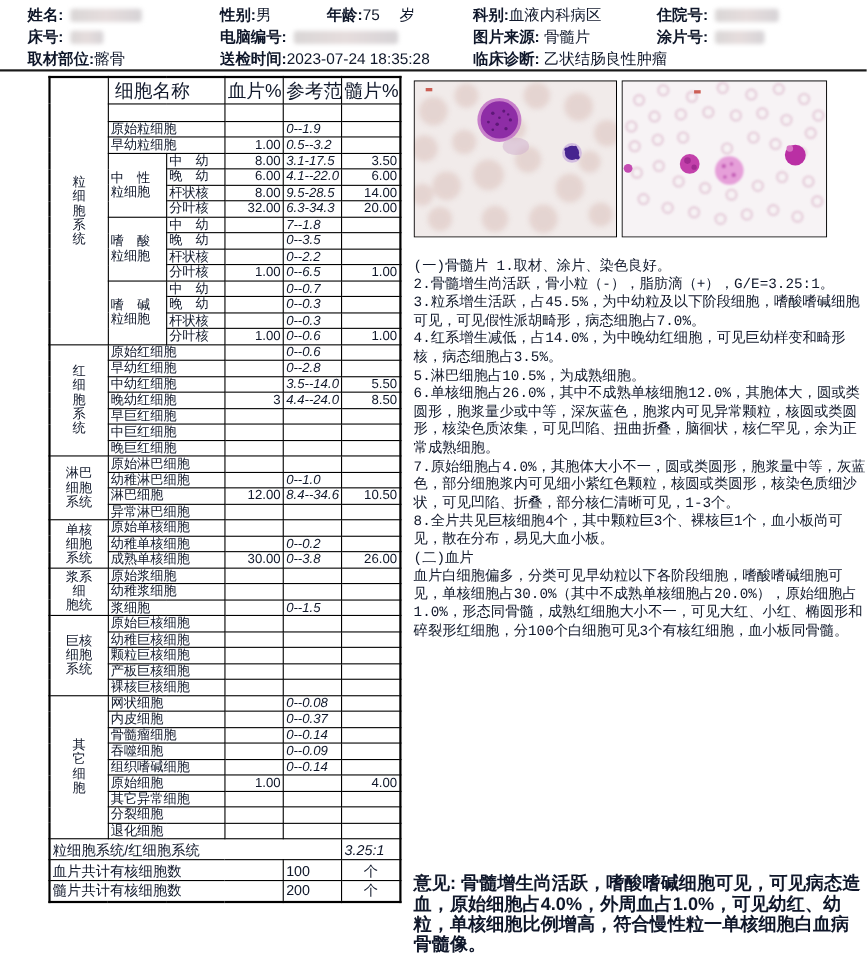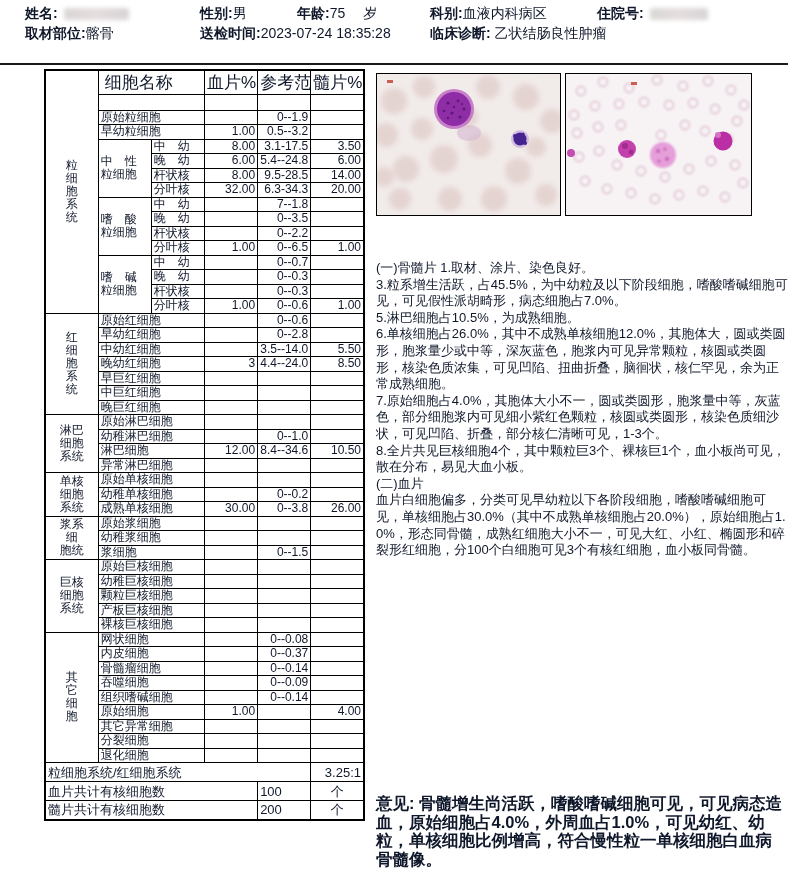--- a/index.html
+++ b/index.html
@@ -20,46 +20,49 @@
   table.diff{position:absolute;left:44px;top:69px;width:321px;border-collapse:collapse;
              table-layout:fixed;border:2px solid #000;}
   table.diff td,table.diff th{border:1px solid #000;font-size:12px;line-height:13px;
              padding:0 2px;overflow:hidden;white-space:nowrap;height:14.5px;font-weight:normal;box-sizing:border-box;}
   tr.hd th{height:24px;font-size:17px;}
   tr.hd th.name{text-align:left;padding-left:6px;}
   tr.emptyrow td{height:16px;}
   td.name{text-align:left;padding-left:6px;}
   td.subname{text-align:left;padding-left:4px;}
   td.num{text-align:right;padding-right:6px;}
-  td.ref{text-align:right;}
+  td.ref{text-align:left;font-style:italic;}
   td.grp{text-align:center;font-size:13px;padding:0;}
   td.g0{line-height:50px}.g1{line-height:21px}.g2{line-height:20px}.g3{line-height:15px}
   .g4{line-height:15px}.g5{line-height:25px}.g6{line-height:34px}
   td.subhead{text-align:left;padding-left:3px;line-height:28px;}
   tr.sum td{height:19px;font-size:13px;}
   td.sumlabel{text-align:left;padding-left:24px;}
   td.sumval{text-align:left;padding-left:10px;}
   td.sumunit{text-align:center;}
   
   .right-col{position:absolute;left:376px;top:69px;width:412px;height:800px;}
   .micrographs{display:flex;gap:4px;margin-top:4px;}
   .micrographs svg{display:block;}
-  .findings{margin-top:44px;width:412px;font-size:13px;line-height:16.6px;word-break:break-all;}
+  .findings{margin-top:18px;width:412px;font-size:13px;line-height:16.6px;word-break:break-all;font-family:Liberation Mono, monospace;}
   .fpara{margin:0;}
   .opinion{position:absolute;left:0;bottom:1px;width:412px;font-weight:bold;font-size:16.5px;
            line-height:18.5px;word-break:break-all;}
 </style>
 </head>
 <body>
 
 <div class="page">
 
   <div class="pat-header">
     <div class="ph-row">
       <span class="ph-field fw175"><b>姓名:</b><span class="redact rw65"></span></span><span class="ph-field fw97"><b>性别:</b><span>男</span></span><span class="ph-field fw133"><b>年龄:</b><span>75</span><span class="unit">岁</span></span><span class="ph-field fw167"><b>科别:</b><span>血液内科病区</span></span><span class="ph-field"><b>住院号:</b><span class="redact rw55"></span></span>
+    </div>
+    <div class="ph-row">
+      <span class="ph-field fw175"><b>床号:</b><span class="redact rw28"></span></span><span class="ph-field fw230"><b>电脑编号:</b><span class="redact rw95"></span></span><span class="ph-field fw167"><b>图片来源:</b> <span>骨髓片</span></span><span class="ph-field"><b>涂片号:</b><span class="redact rw45"></span></span>
     </div>
     <div class="ph-row">
       <span class="ph-field fw175"><b>取材部位:</b><span>髂骨</span></span><span class="ph-field fw230"><b>送检时间:</b><span>2023-07-24 18:35:28</span></span><span class="ph-field"><b>临床诊断:</b> <span>乙状结肠良性肿瘤</span></span>
     </div>
   </div>
   <div class="sep"></div>
 
   <table class="diff" id="difftable">
       <tbody>
         <tr class="hd">
@@ -90,21 +93,21 @@
         <tr>
           <td class="subhead" rowspan="4">中　性<br>粒细胞</td>
           <td class="subname">中　幼</td>
           <td class="num">8.00</td>
           <td class="ref">3.1-17.5</td>
           <td class="num">3.50</td>
         </tr>
         <tr>
           <td class="subname">晚　幼</td>
           <td class="num">6.00</td>
-          <td class="ref">5.4--24.8</td>
+          <td class="ref">4.1--22.0</td>
           <td class="num">6.00</td>
         </tr>
         <tr>
           <td class="subname">杆状核</td>
           <td class="num">8.00</td>
           <td class="ref">9.5-28.5</td>
           <td class="num">14.00</td>
         </tr>
         <tr>
           <td class="subname">分叶核</td>
@@ -490,21 +493,23 @@
           <circle cx="158" cy="68" r="9.5" fill="#ba2fa4"></circle>
             <circle cx="153" cy="62" r="3" fill="#d773c4"></circle>
         </g>
         <circle cx="6" cy="80" r="4" fill="#c44cb2"></circle>
         <rect x="66" y="9" width="6" height="3" fill="#c23b2e" opacity="0.8"></rect>
         <rect x="0.5" y="0.5" width="186" height="142" fill="none" stroke="#000" stroke-width="1"></rect>
       </svg>
     </div>
     <div class="findings" id="findings">
         <div class="fpara">(一)骨髓片 1.取材、涂片、染色良好。</div>
+        <div class="fpara">2.骨髓增生尚活跃，骨小粒（-），脂肪滴（+），G/E=3.25:1。</div>
         <div class="fpara">3.粒系增生活跃，占45.5%，为中幼粒及以下阶段细胞，嗜酸嗜碱细胞可见，可见假性派胡畸形，病态细胞占7.0%。</div>
+        <div class="fpara">4.红系增生减低，占14.0%，为中晚幼红细胞，可见巨幼样变和畸形核，病态细胞占3.5%。</div>
         <div class="fpara">5.淋巴细胞占10.5%，为成熟细胞。</div>
         <div class="fpara">6.单核细胞占26.0%，其中不成熟单核细胞12.0%，其胞体大，圆或类圆形，胞浆量少或中等，深灰蓝色，胞浆内可见异常颗粒，核圆或类圆形，核染色质浓集，可见凹陷、扭曲折叠，脑徊状，核仁罕见，余为正常成熟细胞。</div>
         <div class="fpara">7.原始细胞占4.0%，其胞体大小不一，圆或类圆形，胞浆量中等，灰蓝色，部分细胞浆内可见细小紫红色颗粒，核圆或类圆形，核染色质细沙状，可见凹陷、折叠，部分核仁清晰可见，1-3个。</div>
         <div class="fpara">8.全片共见巨核细胞4个，其中颗粒巨3个、裸核巨1个，血小板尚可见，散在分布，易见大血小板。</div>
         <div class="fpara">(二)血片</div>
         <div class="fpara">血片白细胞偏多，分类可见早幼粒以下各阶段细胞，嗜酸嗜碱细胞可见，单核细胞占30.0%（其中不成熟单核细胞占20.0%），原始细胞占1.0%，形态同骨髓，成熟红细胞大小不一，可见大红、小红、椭圆形和碎裂形红细胞，分100个白细胞可见3个有核红细胞，血小板同骨髓。</div>
       </div>
     <div class="opinion">意见: 骨髓增生尚活跃，嗜酸嗜碱细胞可见，可见病态造血，原始细胞占4.0%，外周血占1.0%，可见幼红、幼粒，单核细胞比例增高，符合慢性粒一单核细胞白血病骨髓像。</div>
   </div>
 

